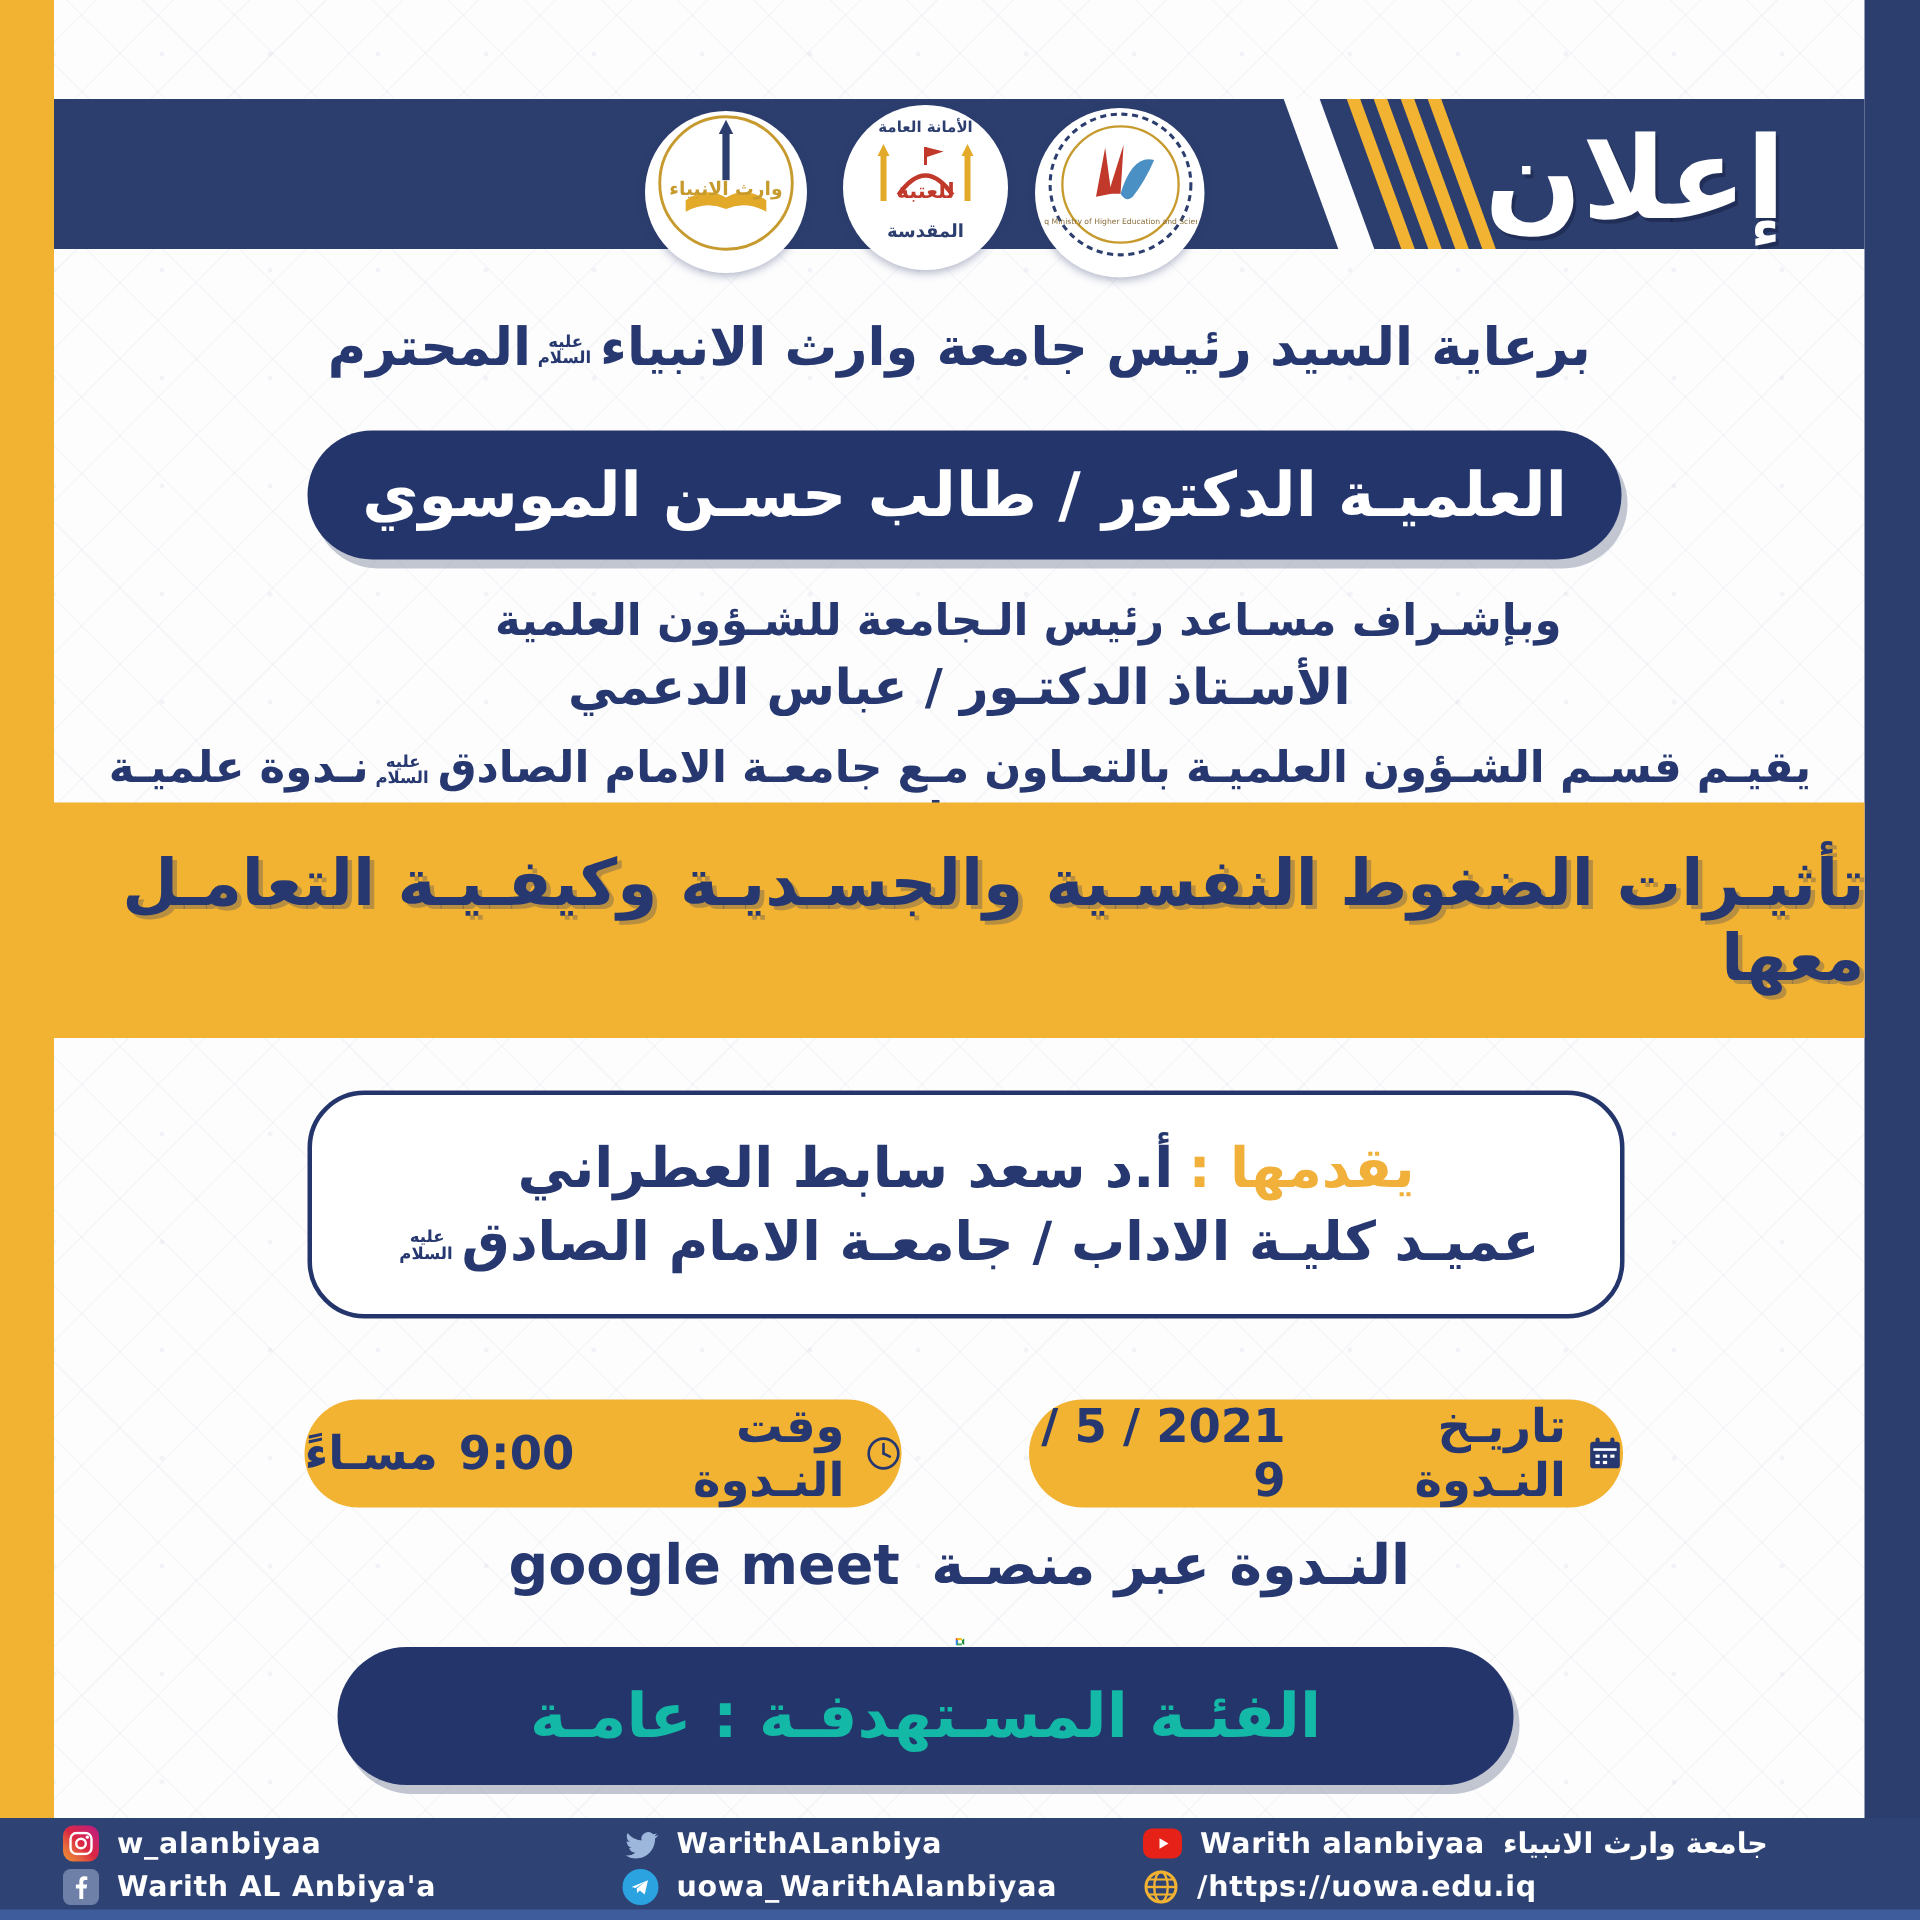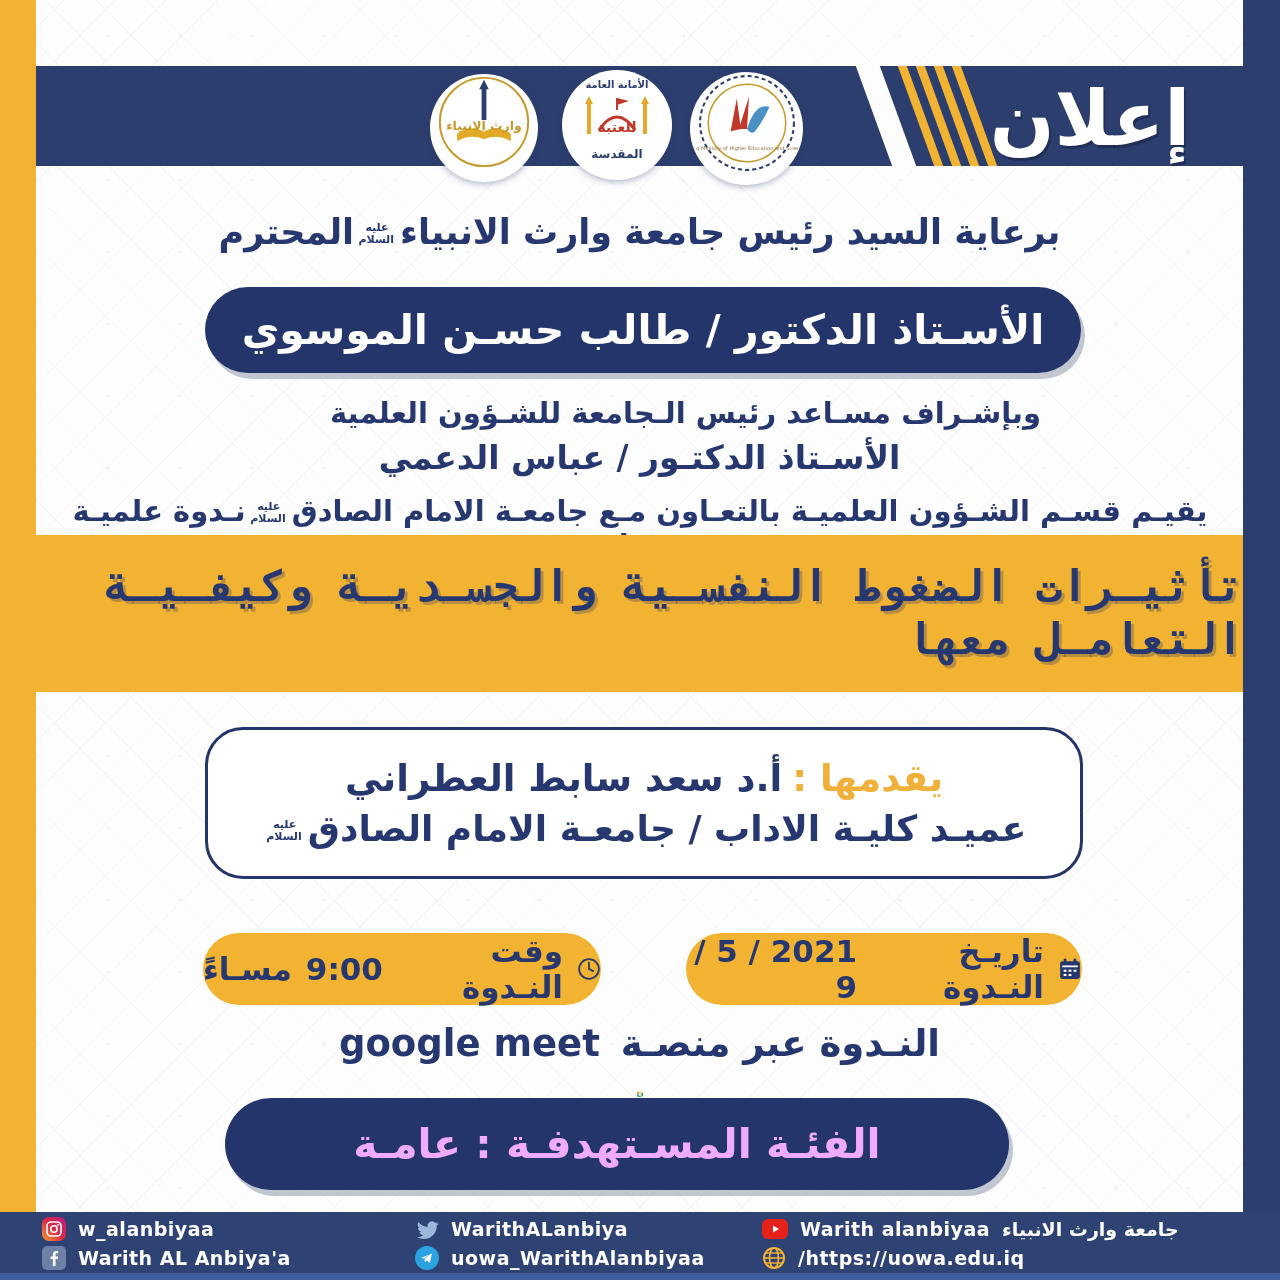--- a/index.html
+++ b/index.html
@@ -33,35 +33,35 @@
   .navy-text{color:#26386f;}
   .line{position:absolute;left:36px;width:1207px;text-align:center;font-weight:bold;}
   .patronage{top:212px;font-size:35px;}
   .salam{display:inline-block;width:34px;font-size:11px;line-height:1.05;vertical-align:middle;text-align:center;margin:0 6px;font-weight:bold;}
   .pill{position:absolute;display:flex;align-items:center;justify-content:center;}
   .president-pill{left:205px;top:287px;width:876px;height:86px;background:#24356b;border-radius:44px;
     color:#ffffff;font-size:41px;font-weight:bold;box-shadow:4px 6px 0 rgba(120,130,155,0.45);}
   .supervision{top:396px;font-size:29px;padding-left:46px;}
   .supervisor{top:438px;font-size:33px;}
   .organizer{top:494px;font-size:29px;left:40px;width:1200px;}
-  .title-band{position:absolute;left:0;top:535px;width:1243px;height:157px;background:#f2b232;display:flex;align-items:center;justify-content:center;font-family:Liberation Mono, monospace;}
+  .title-band{position:absolute;left:0;top:535px;width:1243px;height:157px;background:#f2b232;display:flex;align-items:center;justify-content:center;}
   .title-band .title{font-size:43px;font-weight:bold;color:#26386f;text-shadow:3px 3px 0 rgba(36,52,100,0.28);direction:rtl;}
   .presenter-box{position:absolute;left:205px;top:727px;width:872px;height:146px;background:#ffffff;border:3px solid #24356b;border-radius:38px;
     display:flex;flex-direction:column;align-items:center;justify-content:center;gap:8px;direction:rtl;}
   .presenter-line1{font-size:37px;font-weight:bold;}
   .presenter-line1 .label{color:#f0b03a;margin-left:10px;}
   .presenter-line2{font-size:36px;font-weight:bold;color:#26386f;}
   .meta-pill{background:#f2b232;border-radius:36px;height:72px;direction:rtl;gap:14px;color:#26386f;font-weight:bold;font-size:31px;}
   .date-pill{left:686px;top:933px;width:396px;}
   .time-pill{left:203px;top:933px;width:398px;}
   .meet-row{position:absolute;left:36px;top:1022px;width:1207px;height:76px;display:flex;align-items:center;justify-content:center;gap:26px;direction:rtl;flex-direction:column;}
   .meet-text{font-size:37px;font-weight:bold;color:#26386f;}
   .meet-text .latin{margin-right:8px;}
   .target-pill{left:225px;top:1098px;width:784px;height:92px;background:#24356b;border-radius:46px;
-    color:#f0abfc;font-size:41px;font-weight:bold;box-shadow:4px 6px 0 rgba(120,130,155,0.45);direction:rtl;}
+    color:#14b8a6;font-size:41px;font-weight:bold;box-shadow:4px 6px 0 rgba(120,130,155,0.45);direction:rtl;}
   .footer{position:absolute;left:0;bottom:0;width:1280px;height:68px;background:#2e4374;}
   .footer-line{position:absolute;left:0;bottom:0;width:100%;height:7px;background:#3e5c9c;}
   .social-col{position:absolute;top:4px;display:flex;flex-direction:column;gap:4px;}
   .social-row{display:flex;align-items:center;gap:12px;height:25px;}
   .social-row .handle{color:#ffffff;font-weight:bold;font-size:19px;letter-spacing:0.5px;}
   .col1{left:42px;} .col2{left:415px;} .col3{left:762px;}
   .icon-24{width:24px;height:24px;flex:0 0 24px;}
   .ig-bg{width:24px;height:24px;border-radius:7px;background:linear-gradient(45deg,#f09433,#e6683c,#dc2743,#cc2366,#bc1888);display:flex;align-items:center;justify-content:center;}
   .fb-bg{width:24px;height:24px;border-radius:5px;background:#6e80a8;display:flex;align-items:center;justify-content:center;}
   .yt-bg{width:26px;height:20px;border-radius:6px;background:#e62117;display:flex;align-items:center;justify-content:center;}
@@ -117,21 +117,21 @@
       <path d="M50 56 Q58 30 72 34 Q66 48 58 58 Q54 62 50 56 Z" fill="#4a90c4"></path>
       <text x="50" y="76" text-anchor="middle" font-size="5" fill="#8a6d3b">Republic of Iraq  Ministry of Higher Education and Scientific Research</text>
     </svg>
   </div>
 
   <div class="line rtl navy-text patronage">
     <span>برعاية السيد  رئيس جامعة وارث الانبياء</span><span class="salam navy-text">عليه السلام</span><span>المحترم</span>
   </div>
 
   <div class="pill president-pill rtl">
-    <span>الأسـتاذ الدكتور / طالب حسـن الموسوي</span>
+    <span>العلميـة الدكتور / طالب حسـن الموسوي</span>
   </div>
 
   <div class="line rtl navy-text supervision">وبإشـراف مسـاعد رئيس الـجامعة للشـؤون العلمية</div>
   <div class="line rtl navy-text supervisor">الأسـتاذ الدكتـور / عباس الدعمي</div>
 
   <div class="line rtl navy-text organizer">
     <span>يقيـم قسـم الشـؤون العلميـة بالتعـاون مـع جامعـة الامام الصادق</span><span class="salam navy-text">عليه السلام</span><span>نـدوة علميـة بعنوان</span>
   </div>
 
   <div class="title-band">

